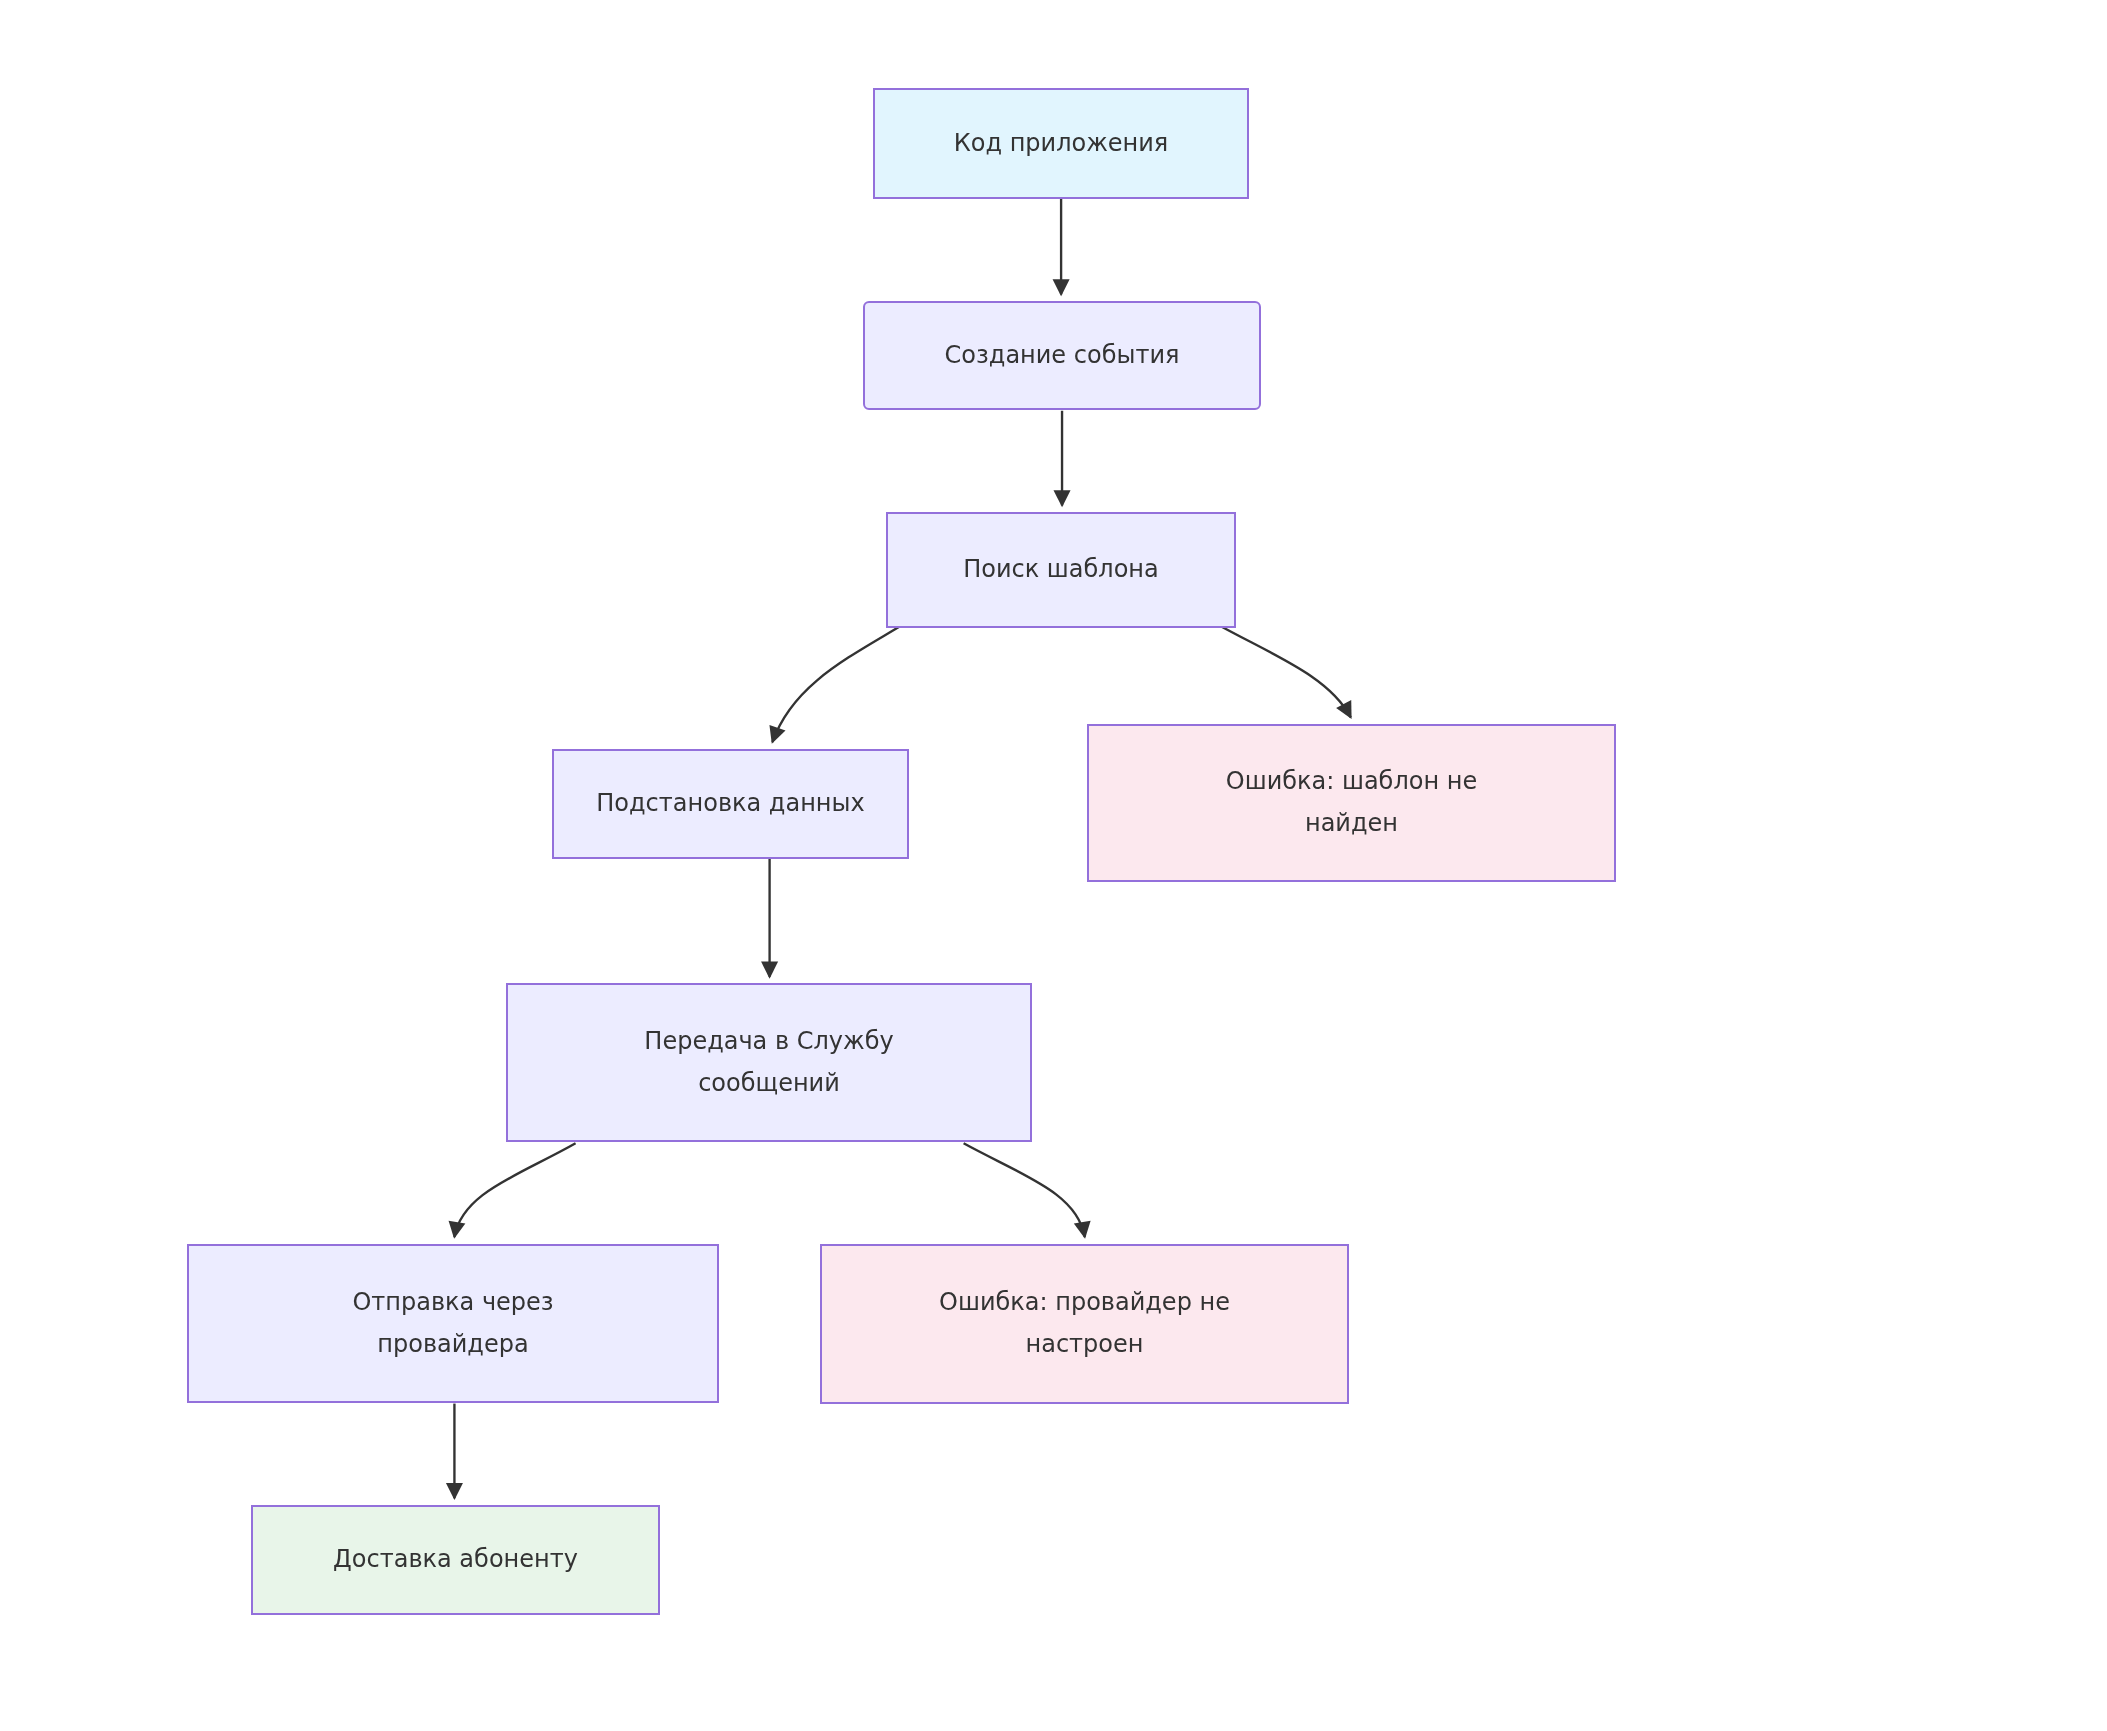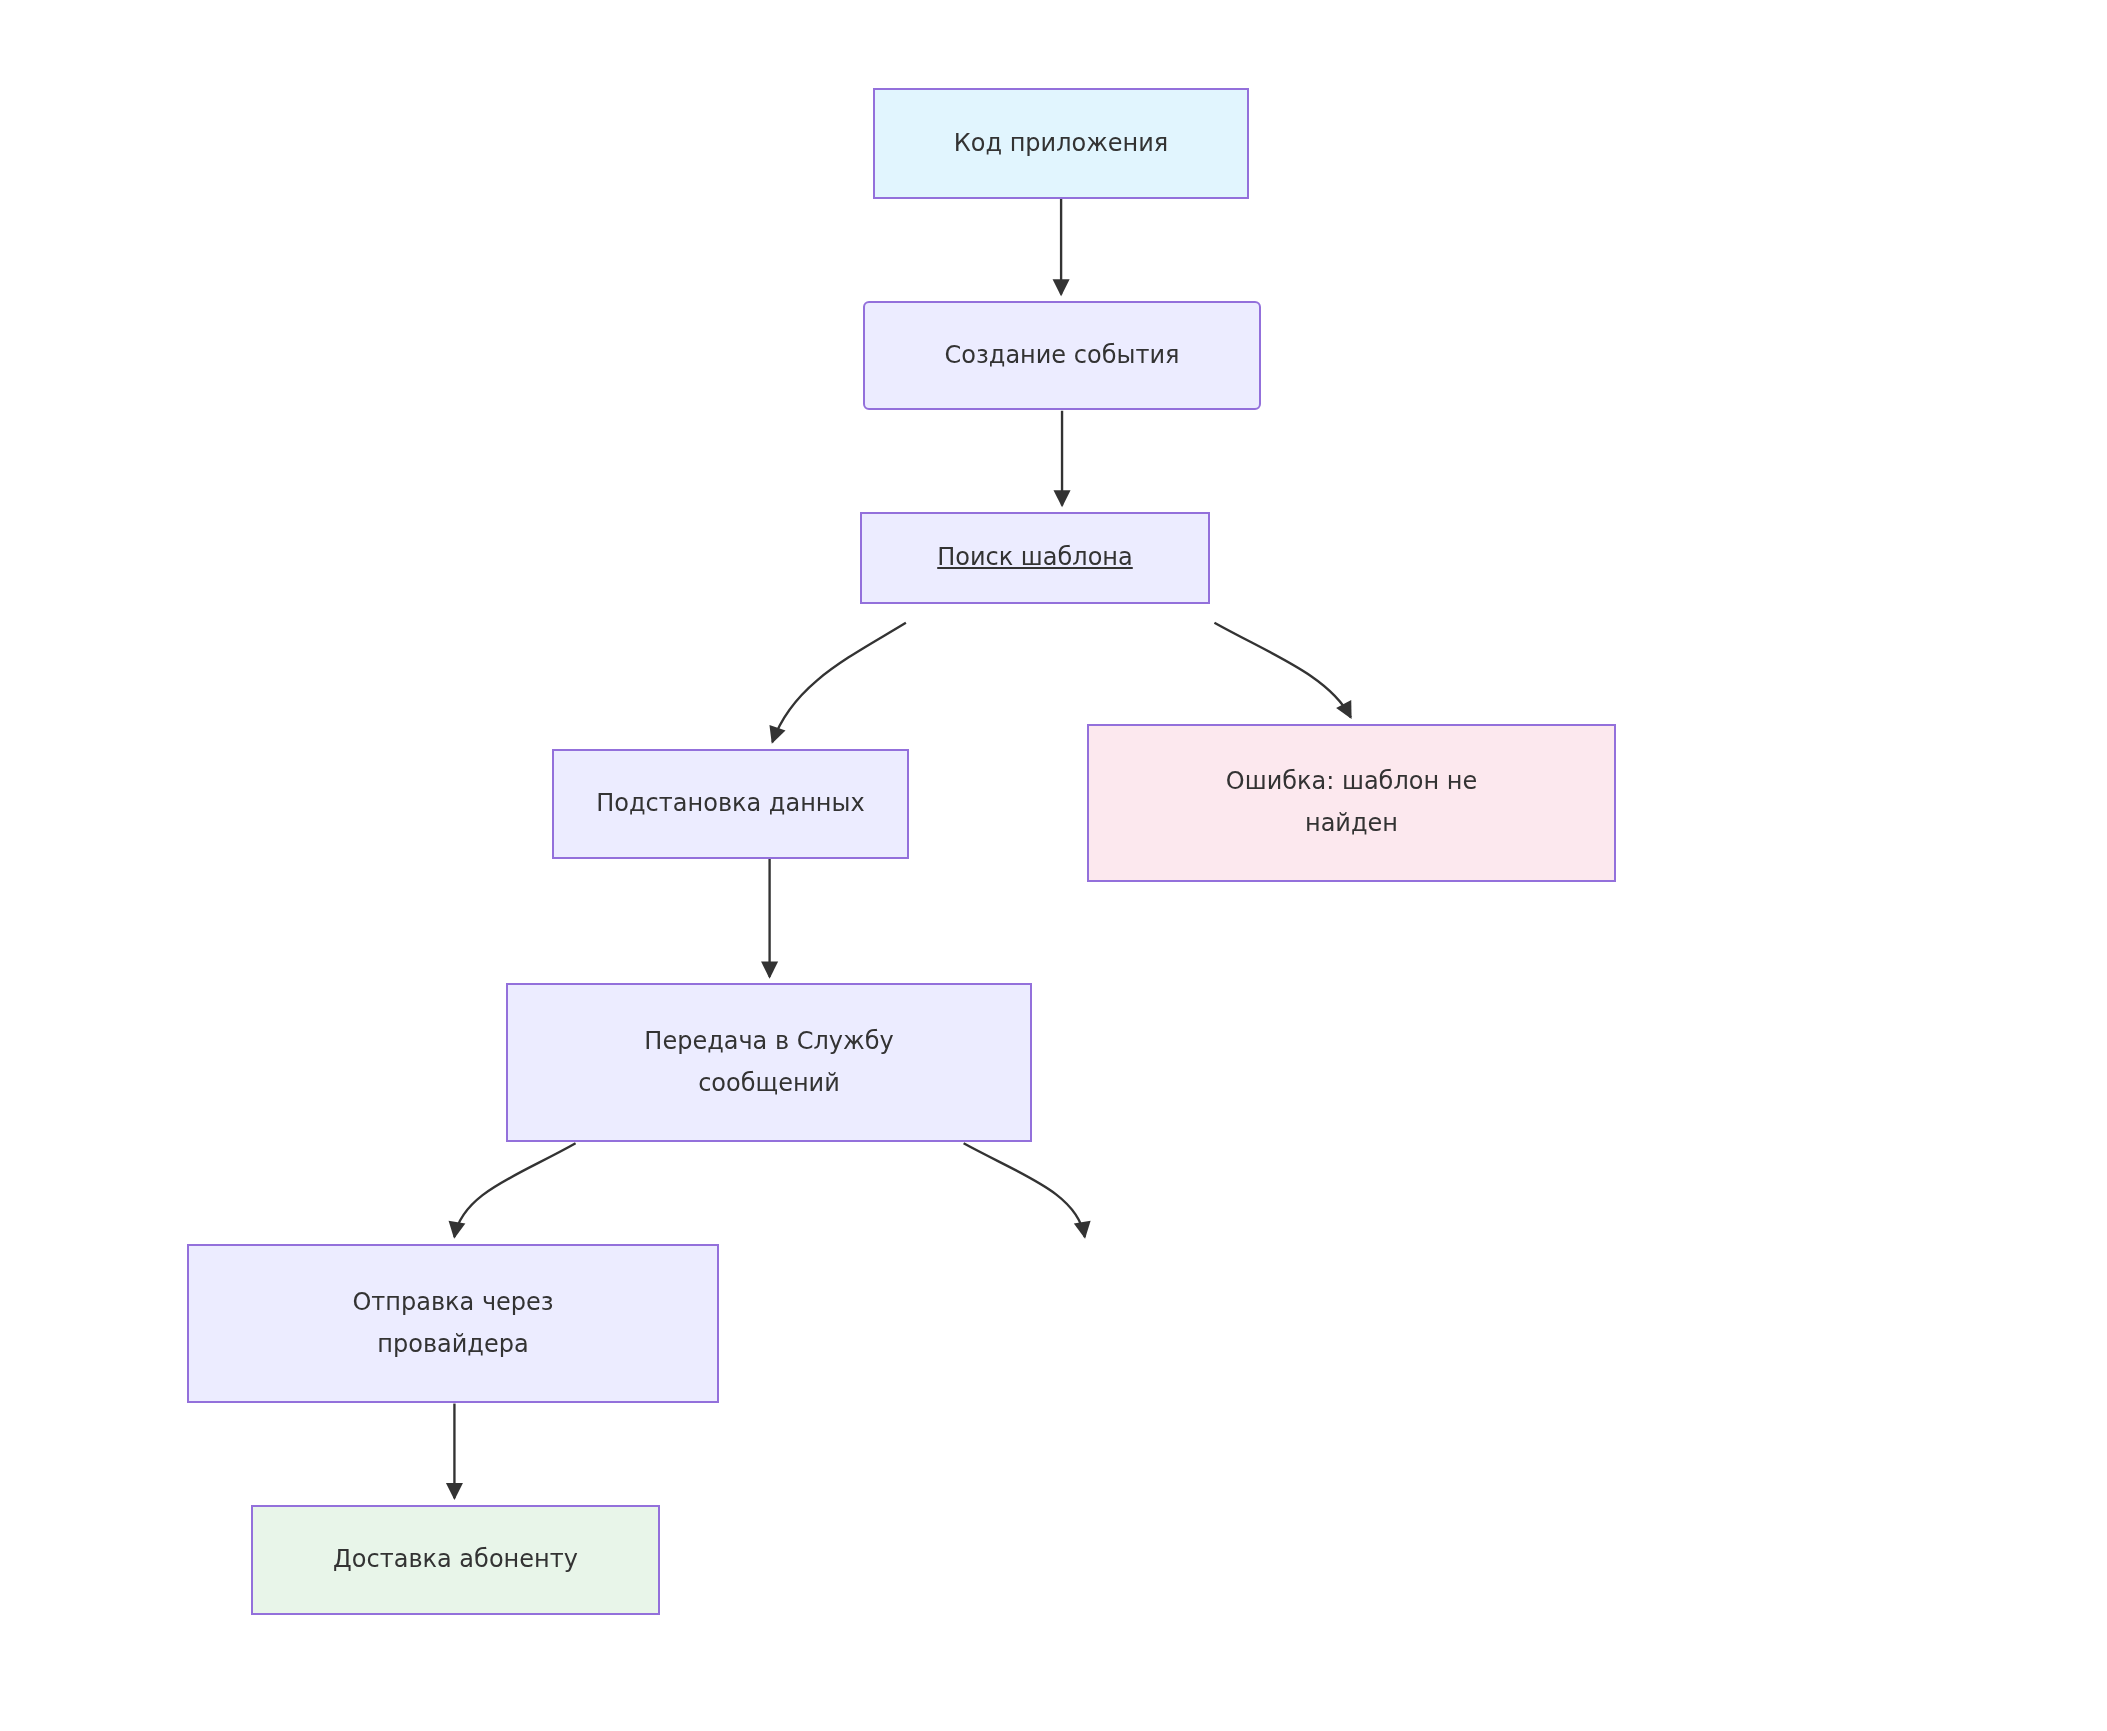--- a/index.html
+++ b/index.html
@@ -29,21 +29,21 @@
     line-height: 1.73;
   }
   .node .label { white-space: pre-line; }
   .start   { background: var(--start_fill, #e1f5fe); }
   .process { background: var(--process_fill, #ececff); }
   .error   { background: var(--error_fill, #fce8ee); }
   .success { background: var(--success_fill, #e8f5e9); }
 
   .n1 { left: 873px;  top: 88px;   width: 376px; height: 111px; }
   .n2 { left: 863px;  top: 301px;  width: 398px; height: 109px; border-radius: 6px; }
-  .n3 { left: 860px;  top: 512px;  width: 350px; height: 92px; text-decoration: underline; }
+  .n3 { left: 886px;  top: 512px;  width: 350px; height: 116px; }
   .n4 { left: 552px;  top: 749px;  width: 357px; height: 110px; }
   .n5 { left: 1087px; top: 724px;  width: 529px; height: 158px; }
   .n6 { left: 506px;  top: 983px; width: 526px; height: 159px; }
   .n7 { left: 187px;  top: 1244px; width: 532px; height: 159px; text-align: center; }
   .n8 { left: 820px;  top: 1244px; width: 529px; height: 160px; }
   .n9 { left: 251px;  top: 1505px; width: 409px; height: 110px; }
 
   .edge {
     fill: none;
     stroke: var(--edge, #333333);
@@ -95,19 +95,23 @@
   <div class="node error n5">
     <span class="label">Ошибка: шаблон не
 найден</span>
   </div>
 
   <div class="node process n7">
     <span class="label">Отправка через
 провайдера</span>
   </div>
 
+  <div class="node error n8">
+    <span class="label">Ошибка: провайдер не
+настроен</span>
+  </div>
 
   <div class="node success n9">
     <span class="label">Доставка абоненту</span>
   </div>
 
 </div>
 
 
 </body></html>

